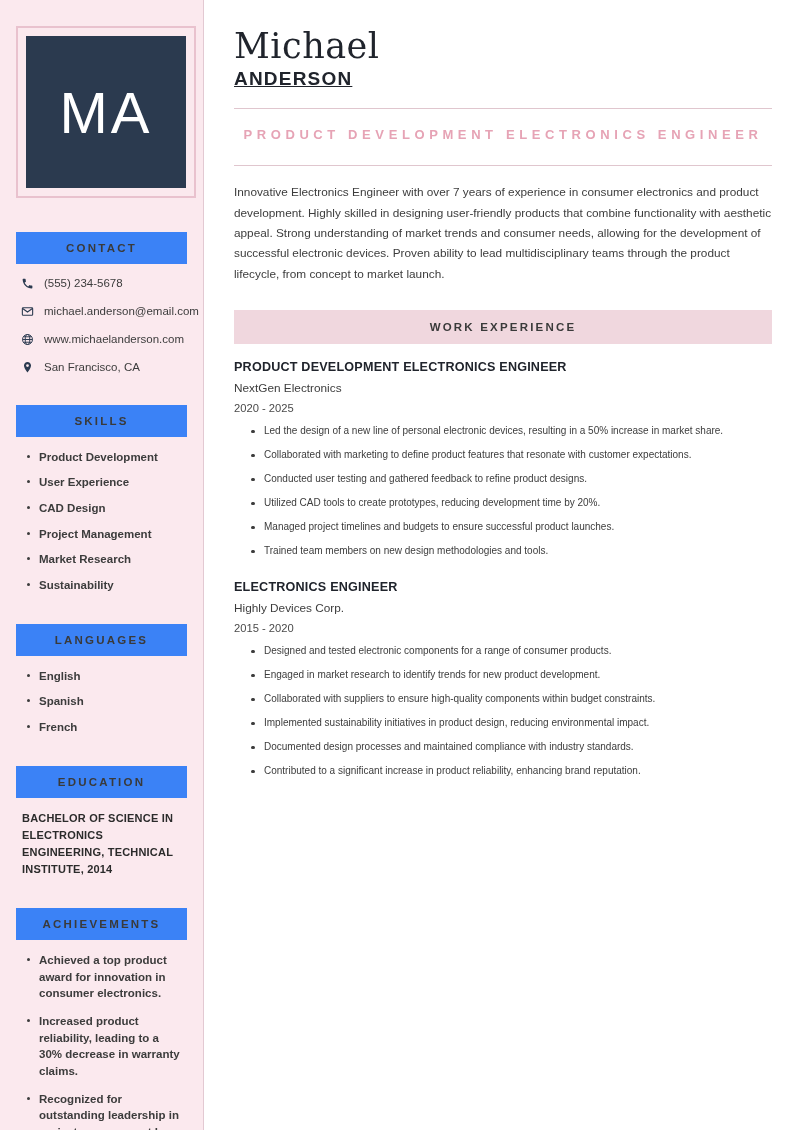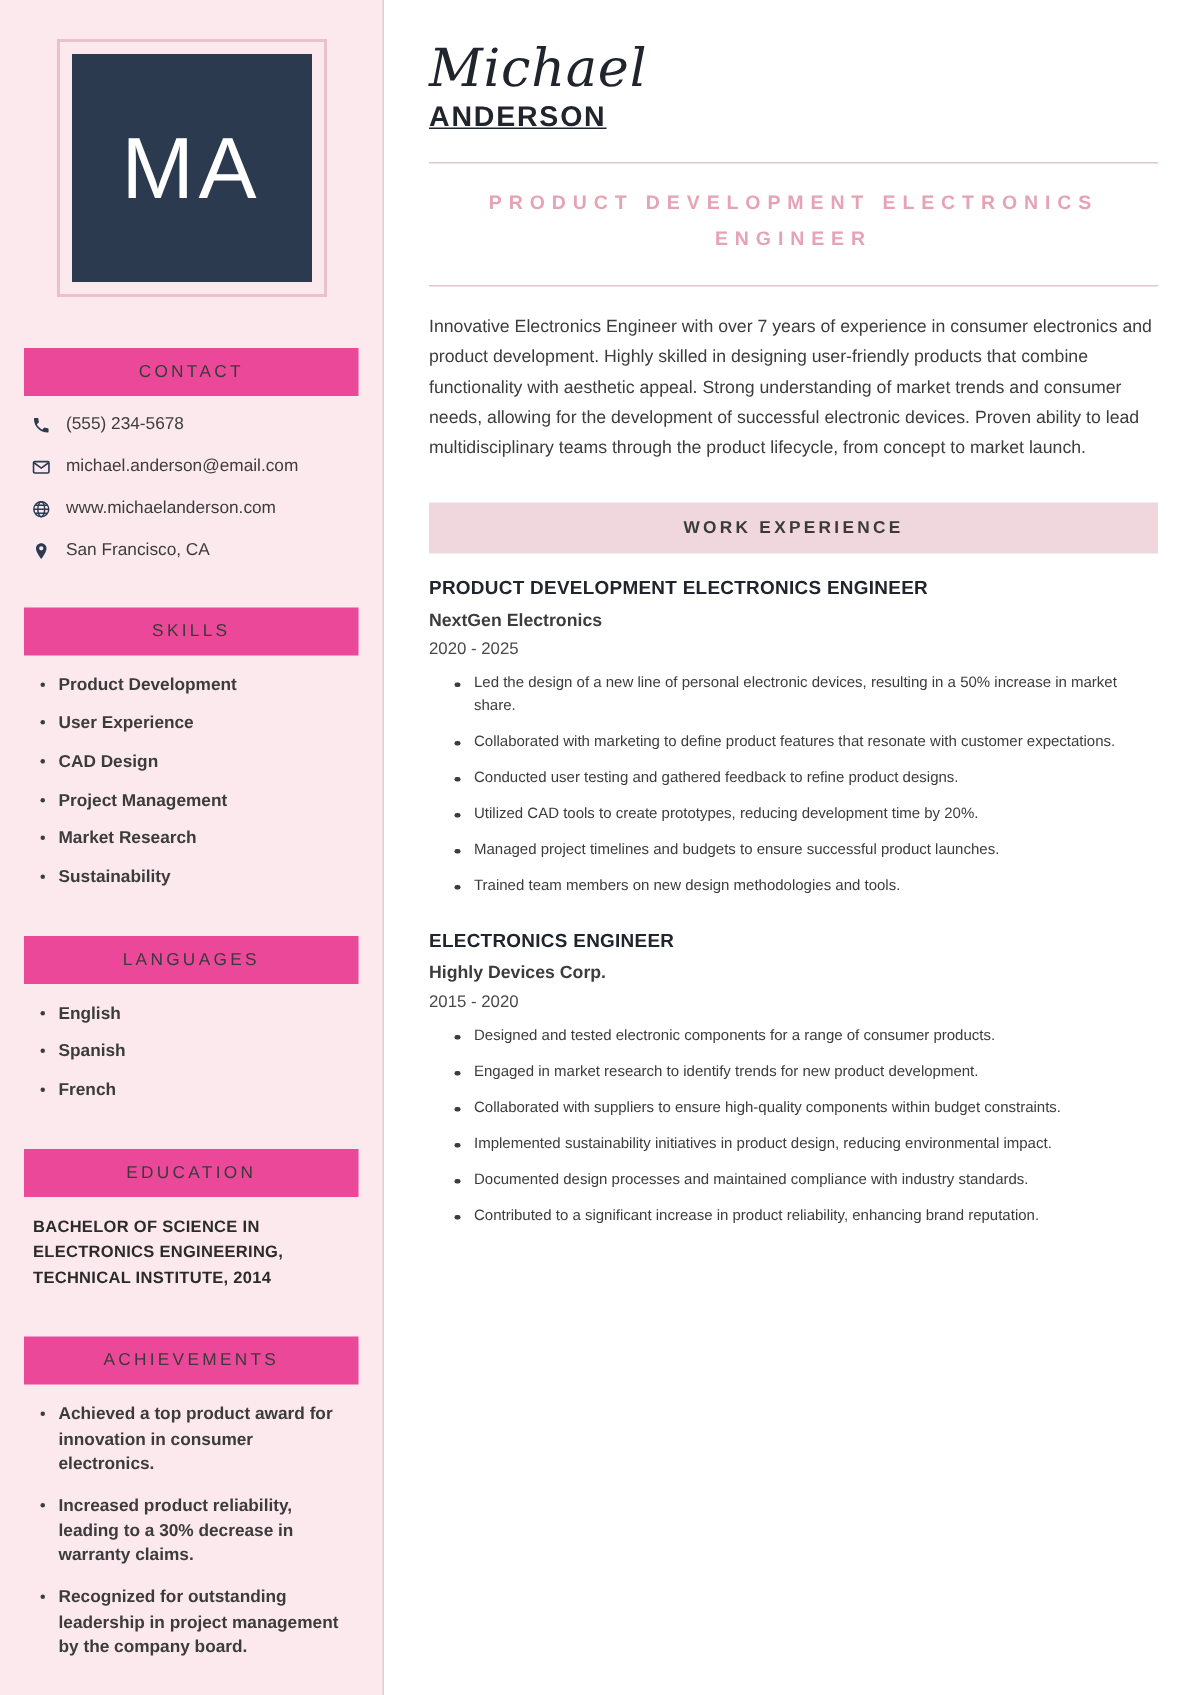--- a/index.html
+++ b/index.html
@@ -18,21 +18,21 @@
     position: relative;
     width: 800px;
     height: 1130px;
     display: flex;
     background: #ffffff;
     box-sizing: border-box;
   }
 
   
   .sidebar {
-    width: 256px;
+    width: 204px;
     background: #fbe9ee;
     box-sizing: border-box;
     padding: 18px 16px 16px 16px;
     border-right: 1px solid #e3c9d2;
     flex-shrink: 0;
   }
   .monogram-frame {
     width: 180px;
     height: 172px;
     margin: 8px auto 0 auto;
@@ -51,24 +51,24 @@
   }
   .monogram-text {
     color: #ffffff;
     font-size: 58px;
     letter-spacing: 3px;
     font-family: "Liberation Sans", sans-serif;
     font-weight: 400;
   }
 
   .side-heading {
-    background: #ec4899;
+    background: #3b82f6;
     text-align: center;
     font-size: 11.5px;
-    font-weight: normal;
+    font-weight: bold;
     letter-spacing: 2.2px;
     color: #3a3a3a;
     padding: 10px 4px;
     margin: 30px 0 12px 0;
   }
   .side-heading.first { margin-top: 34px; }
 
   .contact-list {
     list-style: none;
     margin: 0;
@@ -132,21 +132,20 @@
 
   
   .main {
     flex: 1;
     box-sizing: border-box;
     padding: 28px 28px 20px 30px;
     min-width: 0;
   }
   .name-first {
     font-family: "DejaVu Serif", serif;
-    font-style: italic;
     font-size: 35px;
     color: #20242c;
     line-height: 1.05;
     letter-spacing: 0.5px;
   }
   .name-last {
     font-size: 19px;
     font-weight: bold;
     letter-spacing: 1.2px;
     color: #20242c;
@@ -186,21 +185,20 @@
   .exp-role {
     font-size: 12.6px;
     font-weight: bold;
     color: #20242c;
     letter-spacing: 0.2px;
   }
   .exp-company {
     font-size: 11.8px;
     color: #3c3c3c;
     margin-top: 7px;
-    font-weight: bold;
   }
   .exp-dates {
     font-size: 11.2px;
     color: #4a4a4a;
     margin-top: 7px;
   }
   ul.exp-bullets {
     list-style: none;
     margin: 9px 0 0 0;
     padding: 0 0 0 16px;

